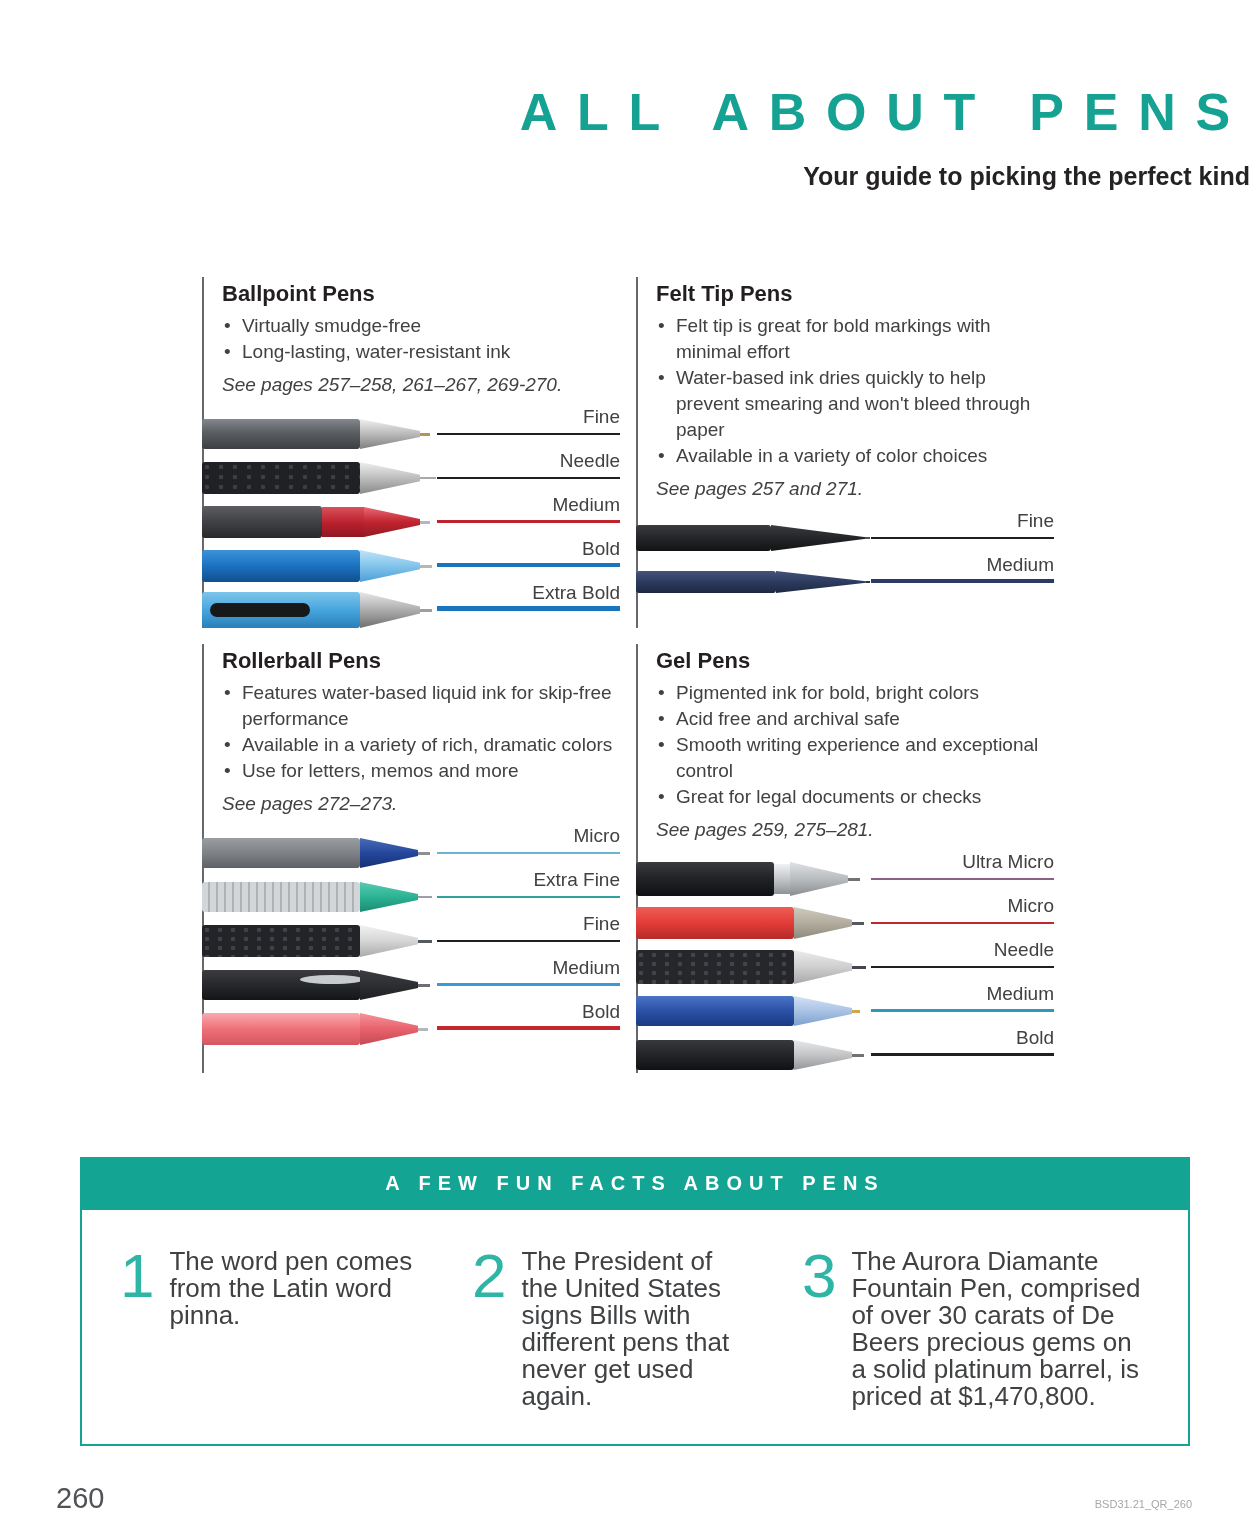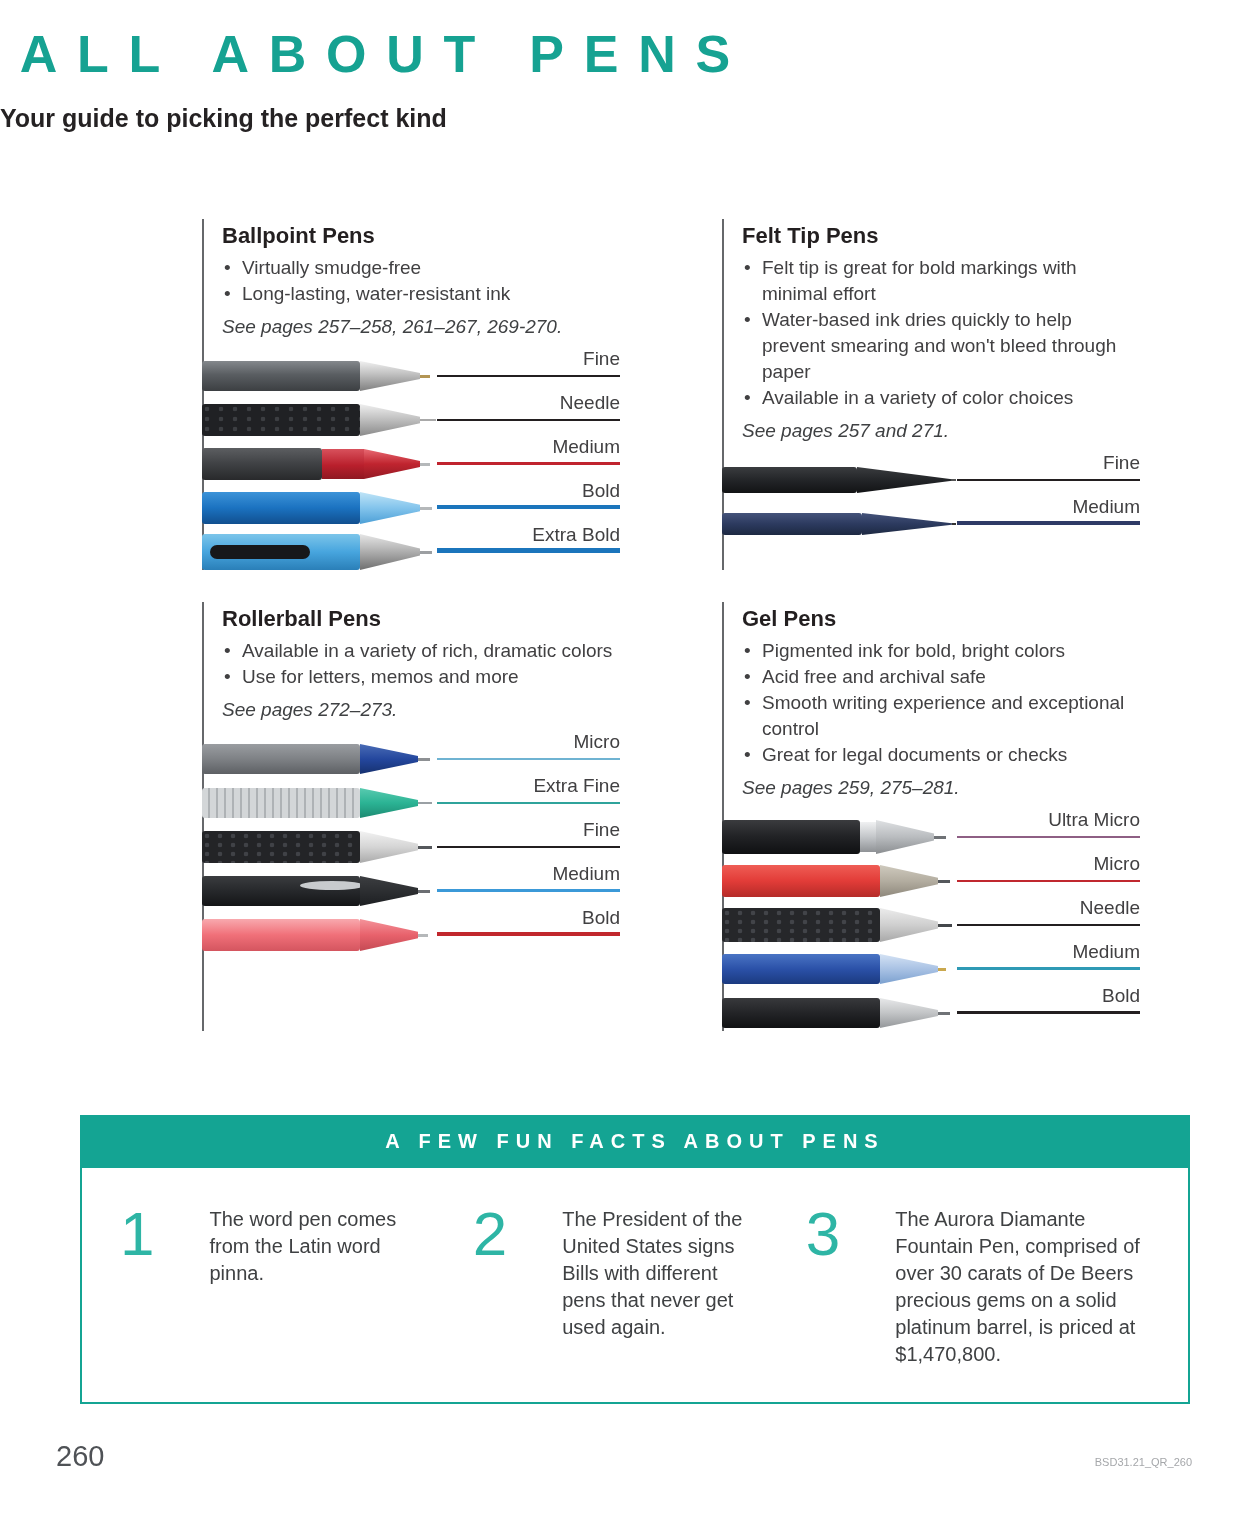--- a/index.html
+++ b/index.html
@@ -1,27 +1,27 @@
 <!DOCTYPE html>
 <html><head>
 <meta charset="utf-8">
 <style>
   * { margin:0; padding:0; box-sizing:border-box; }
   html,body { width:1250px; height:1536px; background:#ffffff; overflow:hidden;
     font-family:"Liberation Sans", sans-serif; color:#414042; }
 
   
-  .header { text-align:left; padding-top:24px; }
+  .header { text-align:right; padding-top:82px; }
   .page-title { color:#16a292; font-size:52px; font-weight:bold; letter-spacing:0.38em;
     margin-left:0.38em; }
   .page-subtitle { margin-top:20px; color:#252223; font-size:25px; font-weight:bold; }
 
   
   .sections { display:grid; grid-template-columns:418px 418px; column-gap:102px;
-    row-gap:32px; margin:86px 0 0 202px; }
+    row-gap:32px; margin:86px 0 0 202px;gap:16px; }
   .section { border-left:2px solid #66686b; padding-left:18px; }
   .section-title { color:#231f20; font-size:22px; font-weight:bold; margin:4px 0 6px 0; }
   .bullets { list-style:none; }
   .bullets li { position:relative; padding-left:20px; font-size:19px; line-height:26px; }
   .bullets li::before { content:"•"; position:absolute; left:2px; }
   .see-pages { font-style:italic; font-size:19px; line-height:26px; margin-top:7px; color:#3f4143; }
 
   
   .pens { position:relative; margin-left:-20px; width:calc(100% + 20px); margin-top:10px; }
   .pen-row { position:relative; height:44px; }
@@ -111,21 +111,21 @@
   
   .facts-wrap { margin:84px 60px 0 60px;padding-left:20px; }
   .facts-banner { background:#14a493; height:53px; display:flex; align-items:center;
     justify-content:center; color:#ffffff; font-size:20px; font-weight:bold;
     letter-spacing:7px; }
   .facts-box { border:2px solid #14a493; border-top:none; padding:38px 40px 34px 38px;
     display:flex; gap:48px; min-height:222px; }
   .fact { display:flex; align-items:flex-start; }
   .fact-number { color:#2eb5a5; font-size:62px; line-height:0.9; font-weight:normal;
     margin-right:15px; }
-  .fact-text { font-size:20px; line-height:27px; color:#3f4143;margin-left:40px; }
+  .fact-text { font-size:26px; line-height:27px; color:#3f4143; }
   .fact:nth-child(1) .fact-text{max-width:268px;}
   .fact:nth-child(2) .fact-text{max-width:245px;}
   .fact:nth-child(3) .fact-text{max-width:312px;}
 
   
   .footer { display:flex; justify-content:space-between; align-items:baseline;
     margin:36px 58px 0 56px; }
   .page-number { font-size:29px; color:#4f5256; }
   .footer-code { font-size:11px; color:#a5a7aa; }
 </style>
@@ -222,20 +222,21 @@
           </div>
         <span class="ink-label">Medium</span>
         <div class="ink-line h4" style="background-color: rgb(46, 58, 102);"></div>
       </div>
     </div>
   </div>
 
   <div class="section">
     <div class="section-title">Rollerball Pens</div>
     <ul class="bullets">
+      <li>Features water-based liquid ink for skip-free performance</li>
       <li>Available in a variety of rich, dramatic colors</li>
       <li>Use for letters, memos and more</li>
     </ul>
     <div class="see-pages">See pages 272–273.</div>
     <div class="pens">
       <div class="pen-row">
         <div class="pen p-rb1">
             <div class="barrel"></div>
             <div class="cone"></div>
             <div class="nib"></div>

